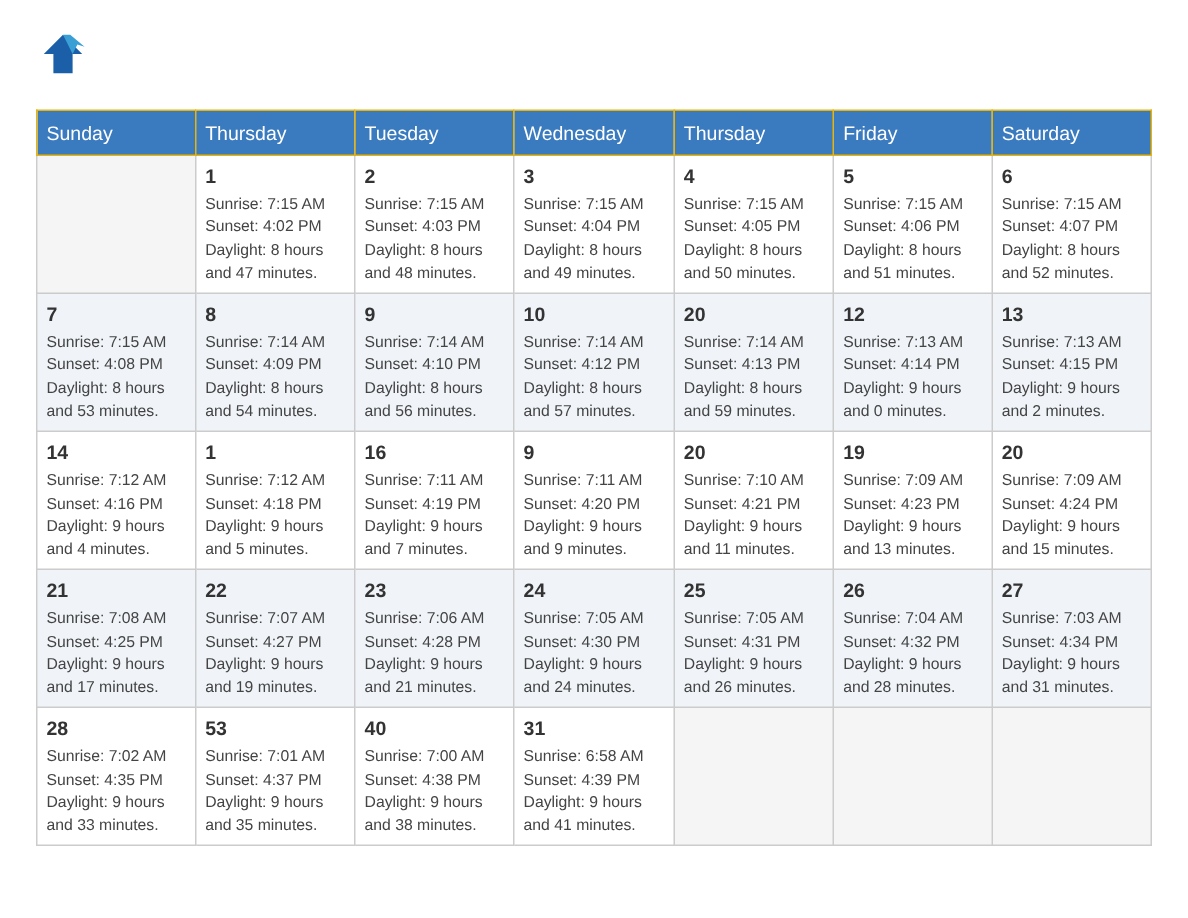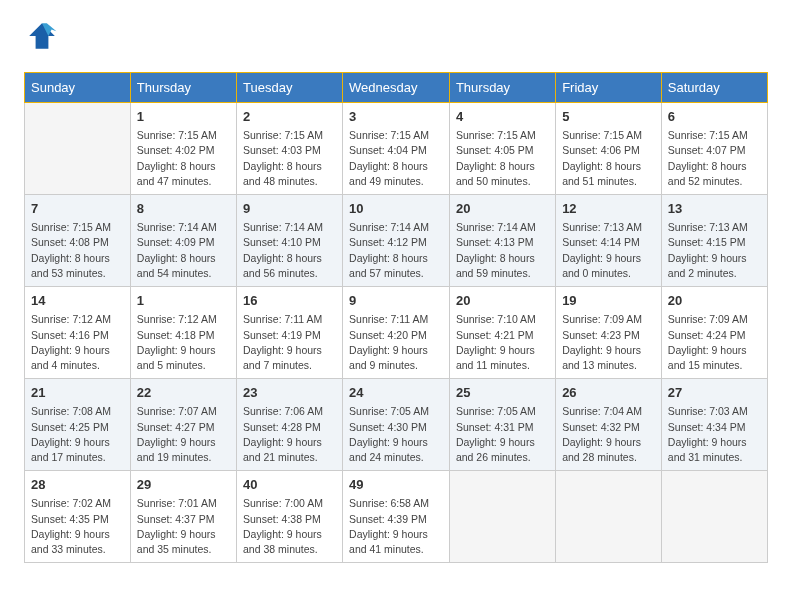--- a/index.html
+++ b/index.html
@@ -240,29 +240,29 @@
           <div class="day-number">27</div>
           <div class="day-info">Sunrise: 7:03 AM<br>Sunset: 4:34 PM<br>Daylight: 9 hours and 31 minutes.</div>
         </td>
       </tr>
       <tr>
         <td>
           <div class="day-number">28</div>
           <div class="day-info">Sunrise: 7:02 AM<br>Sunset: 4:35 PM<br>Daylight: 9 hours and 33 minutes.</div>
         </td>
         <td>
-          <div class="day-number">29</div>
+          <div class="day-number">53</div>
           <div class="day-info">Sunrise: 7:01 AM<br>Sunset: 4:37 PM<br>Daylight: 9 hours and 35 minutes.</div>
         </td>
         <td>
           <div class="day-number">40</div>
           <div class="day-info">Sunrise: 7:00 AM<br>Sunset: 4:38 PM<br>Daylight: 9 hours and 38 minutes.</div>
         </td>
         <td>
-          <div class="day-number">49</div>
+          <div class="day-number">31</div>
           <div class="day-info">Sunrise: 6:58 AM<br>Sunset: 4:39 PM<br>Daylight: 9 hours and 41 minutes.</div>
         </td>
         <td class="empty"></td>
         <td class="empty"></td>
         <td class="empty"></td>
       </tr>
     </tbody>
 </table>
 
 </body></html>

